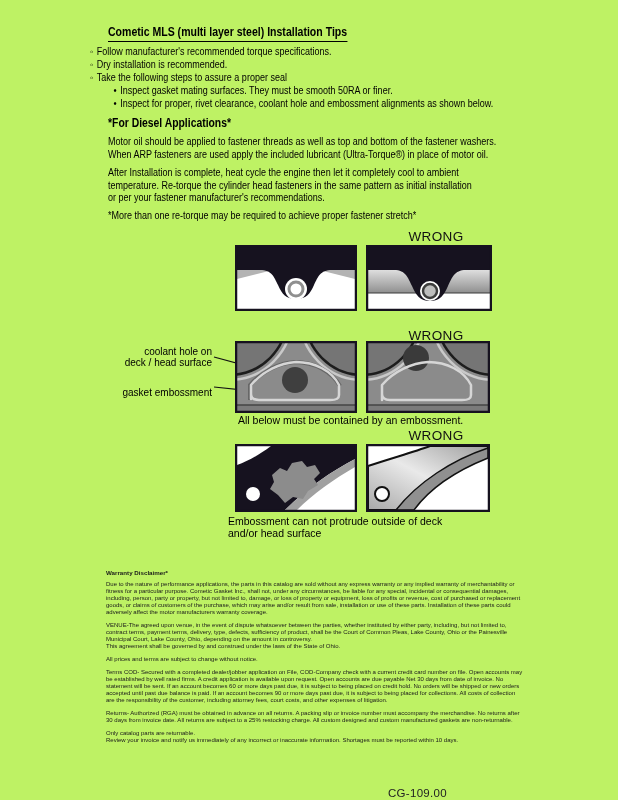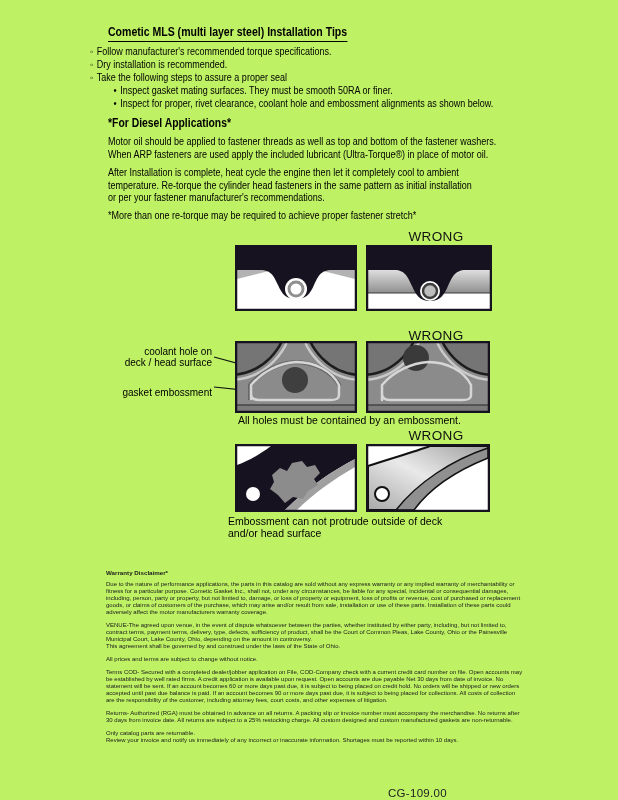--- a/index.html
+++ b/index.html
@@ -128,21 +128,21 @@
     <circle cx="129" cy="-24" r="63" fill="none" stroke="#c9c9c9" stroke-width="2.5"></circle>
     <circle cx="-5" cy="-24" r="58" fill="#757575" stroke="#1d1d1d" stroke-width="2.5"></circle>
     <circle cx="129" cy="-24" r="58" fill="#757575" stroke="#1d1d1d" stroke-width="2.5"></circle>
     <rect x="2" y="64" width="120" height="6" fill="#7b7b7b"></rect>
     <line x1="2" y1="64" x2="122" y2="64" stroke="#454545" stroke-width="1.4"></line>
     <circle cx="50" cy="17" r="13" fill="#3a3a3a"></circle>
     <path d="M16,59 L16,44 C28,30 46,22 62,21 C81,21 98,30 105,44 L105,54 C105,58 102,59 96,59 L24,59 C18,59 16,57 16,53 Z" fill="none" stroke="#d6d6d6" stroke-width="2.5" stroke-linejoin="round"></path>
     <rect x="1" y="1" width="122" height="70" fill="none" stroke="#16121f" stroke-width="2.5"></rect>
   </svg>
 
-  <div class="abs cap cap2">All holes must be contained by an embossment.</div>
+  <div class="abs cap cap2">All below must be contained by an embossment.</div>
 
   <div class="abs hdr l h3r">RIGHT</div>
   <div class="abs hdr r h3r">WRONG</div>
 
   <svg class="abs figbox" style="left:235px; top:444px;" width="122" height="68" viewBox="0 0 122 68">
     <rect x="1" y="1" width="120" height="66" fill="#ffffff"></rect>
     <rect x="2" y="2" width="118" height="64" fill="#16121f"></rect>
     <path d="M2,2 H36 C24,11 13,17 2,21 Z" fill="#ffffff"></path>
     <path d="M120,15 V66 H50 C72,44 97,27 120,15 Z" fill="#ffffff"></path>
     <path d="M50,66 C72,44 97,27 120,15 L120,23 C99,35 78,50 62,66 Z" fill="#a0a0a0"></path>

